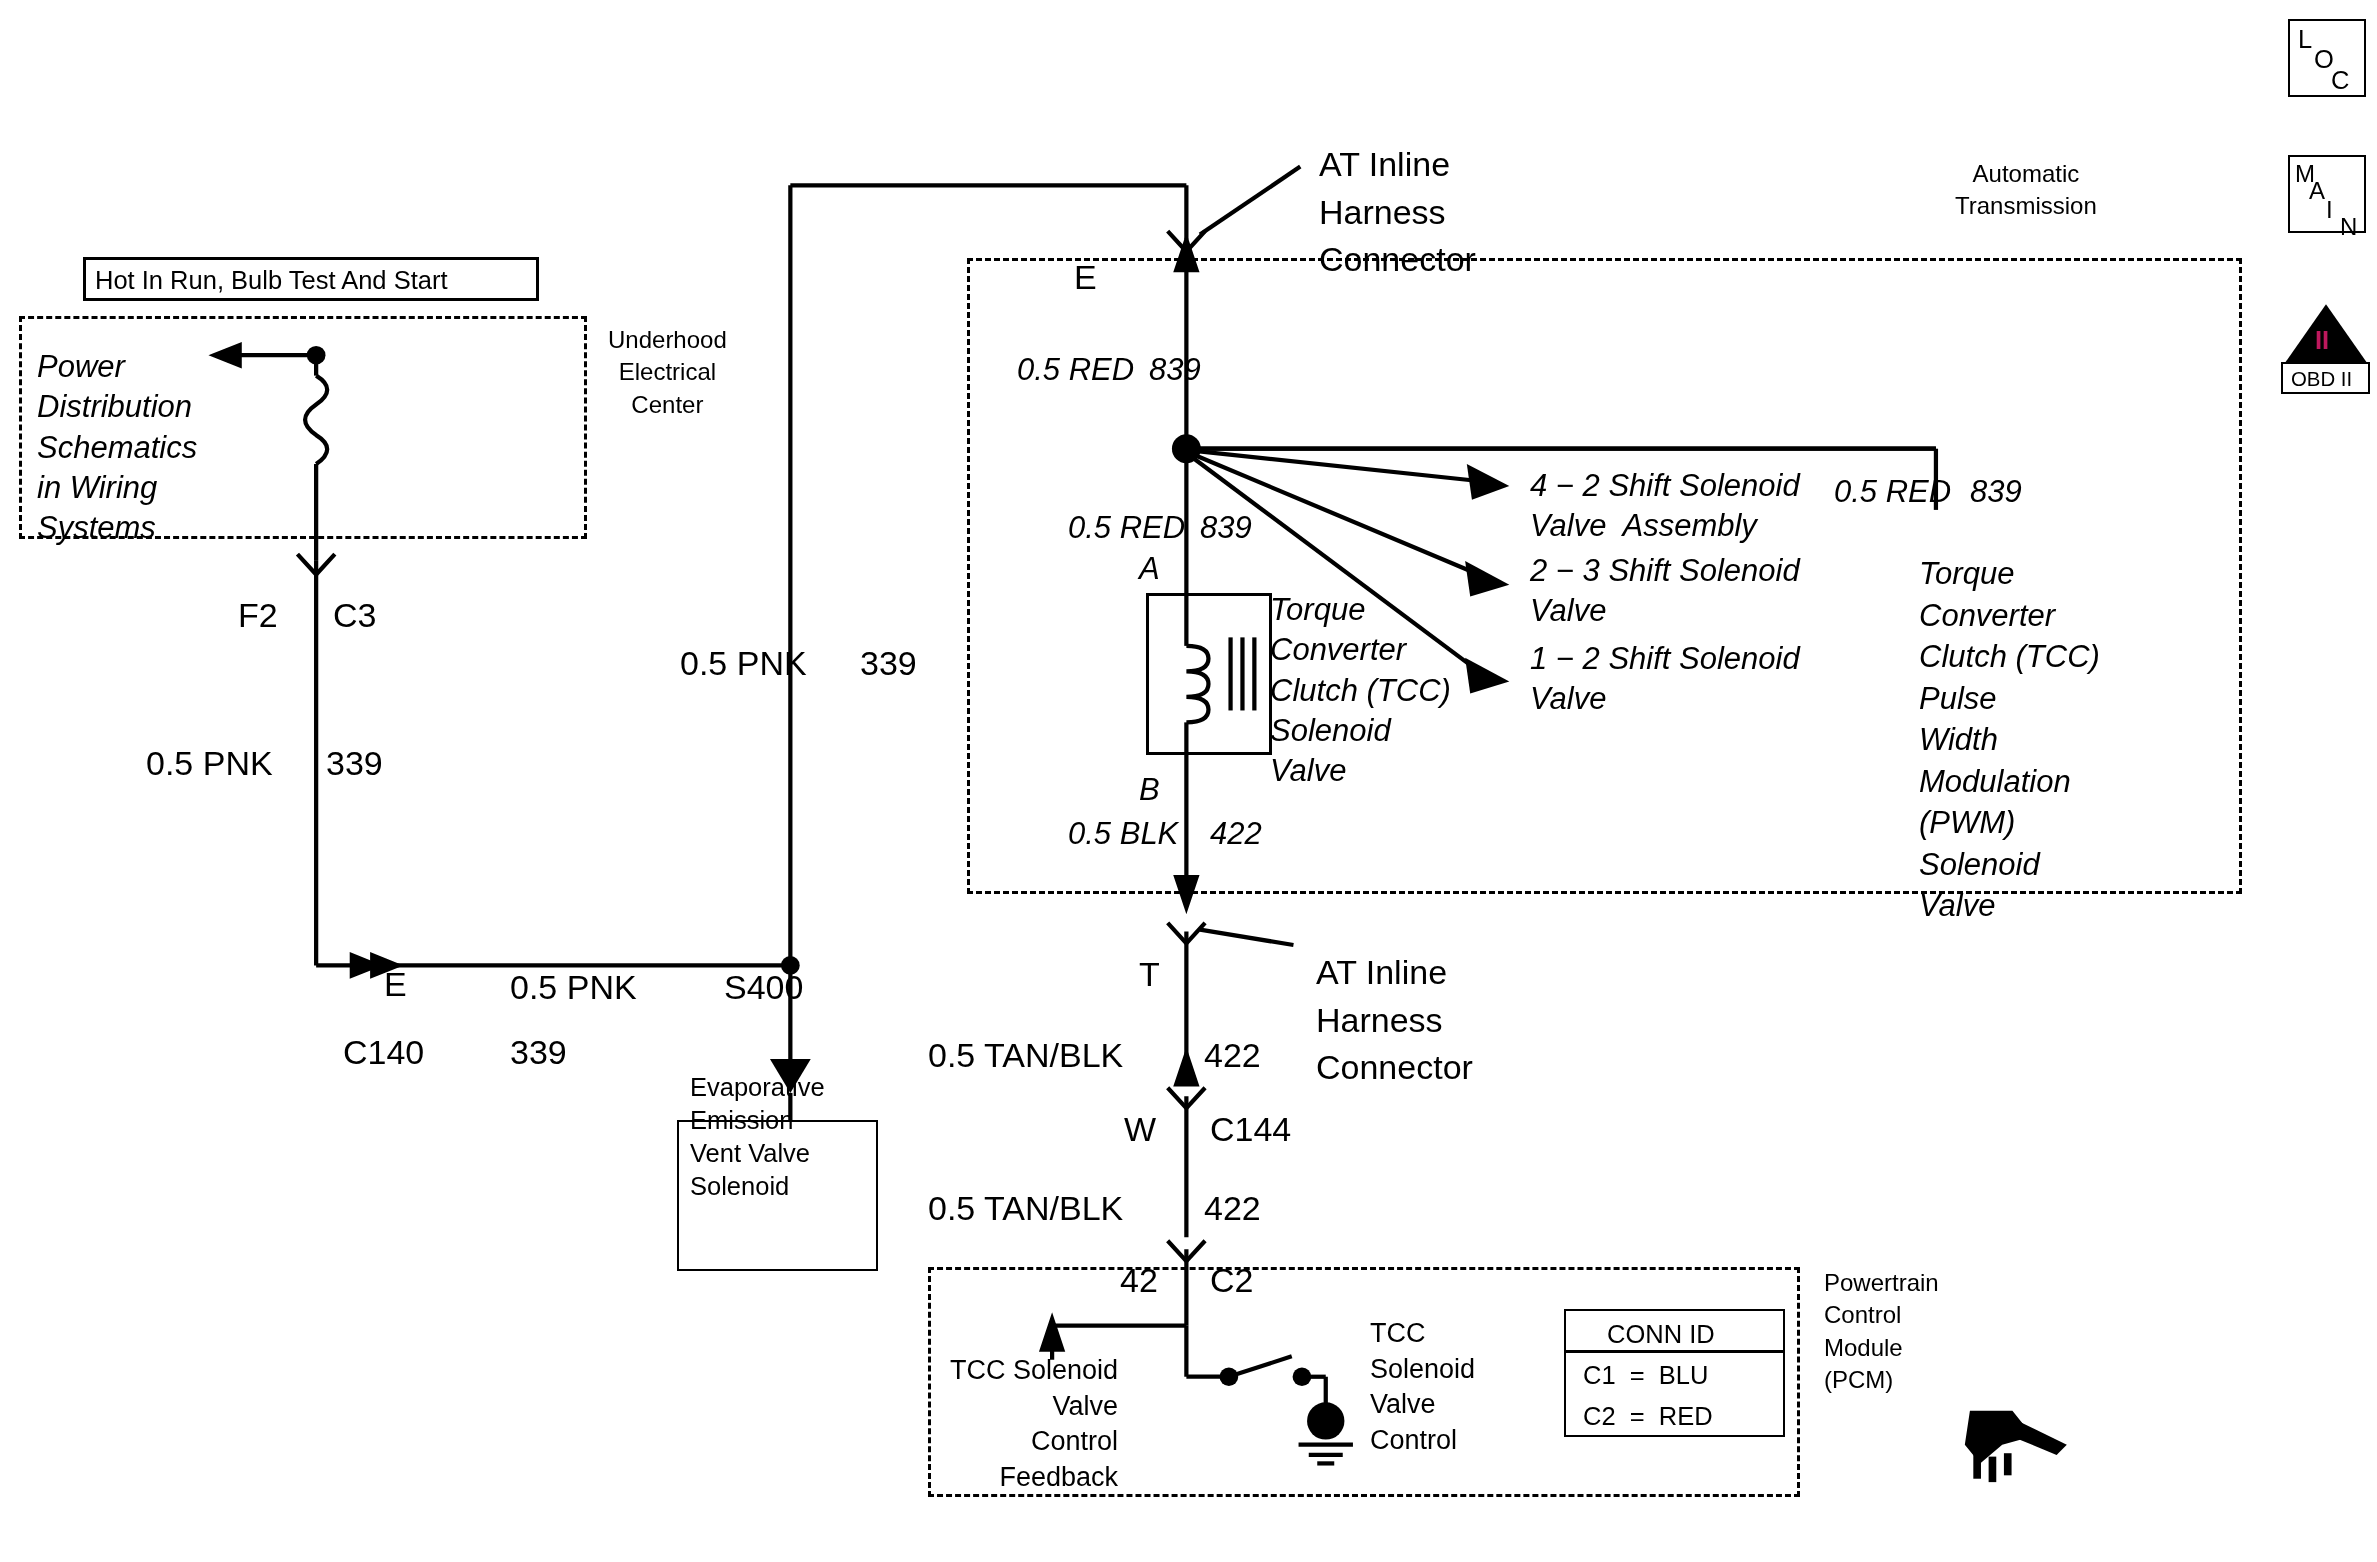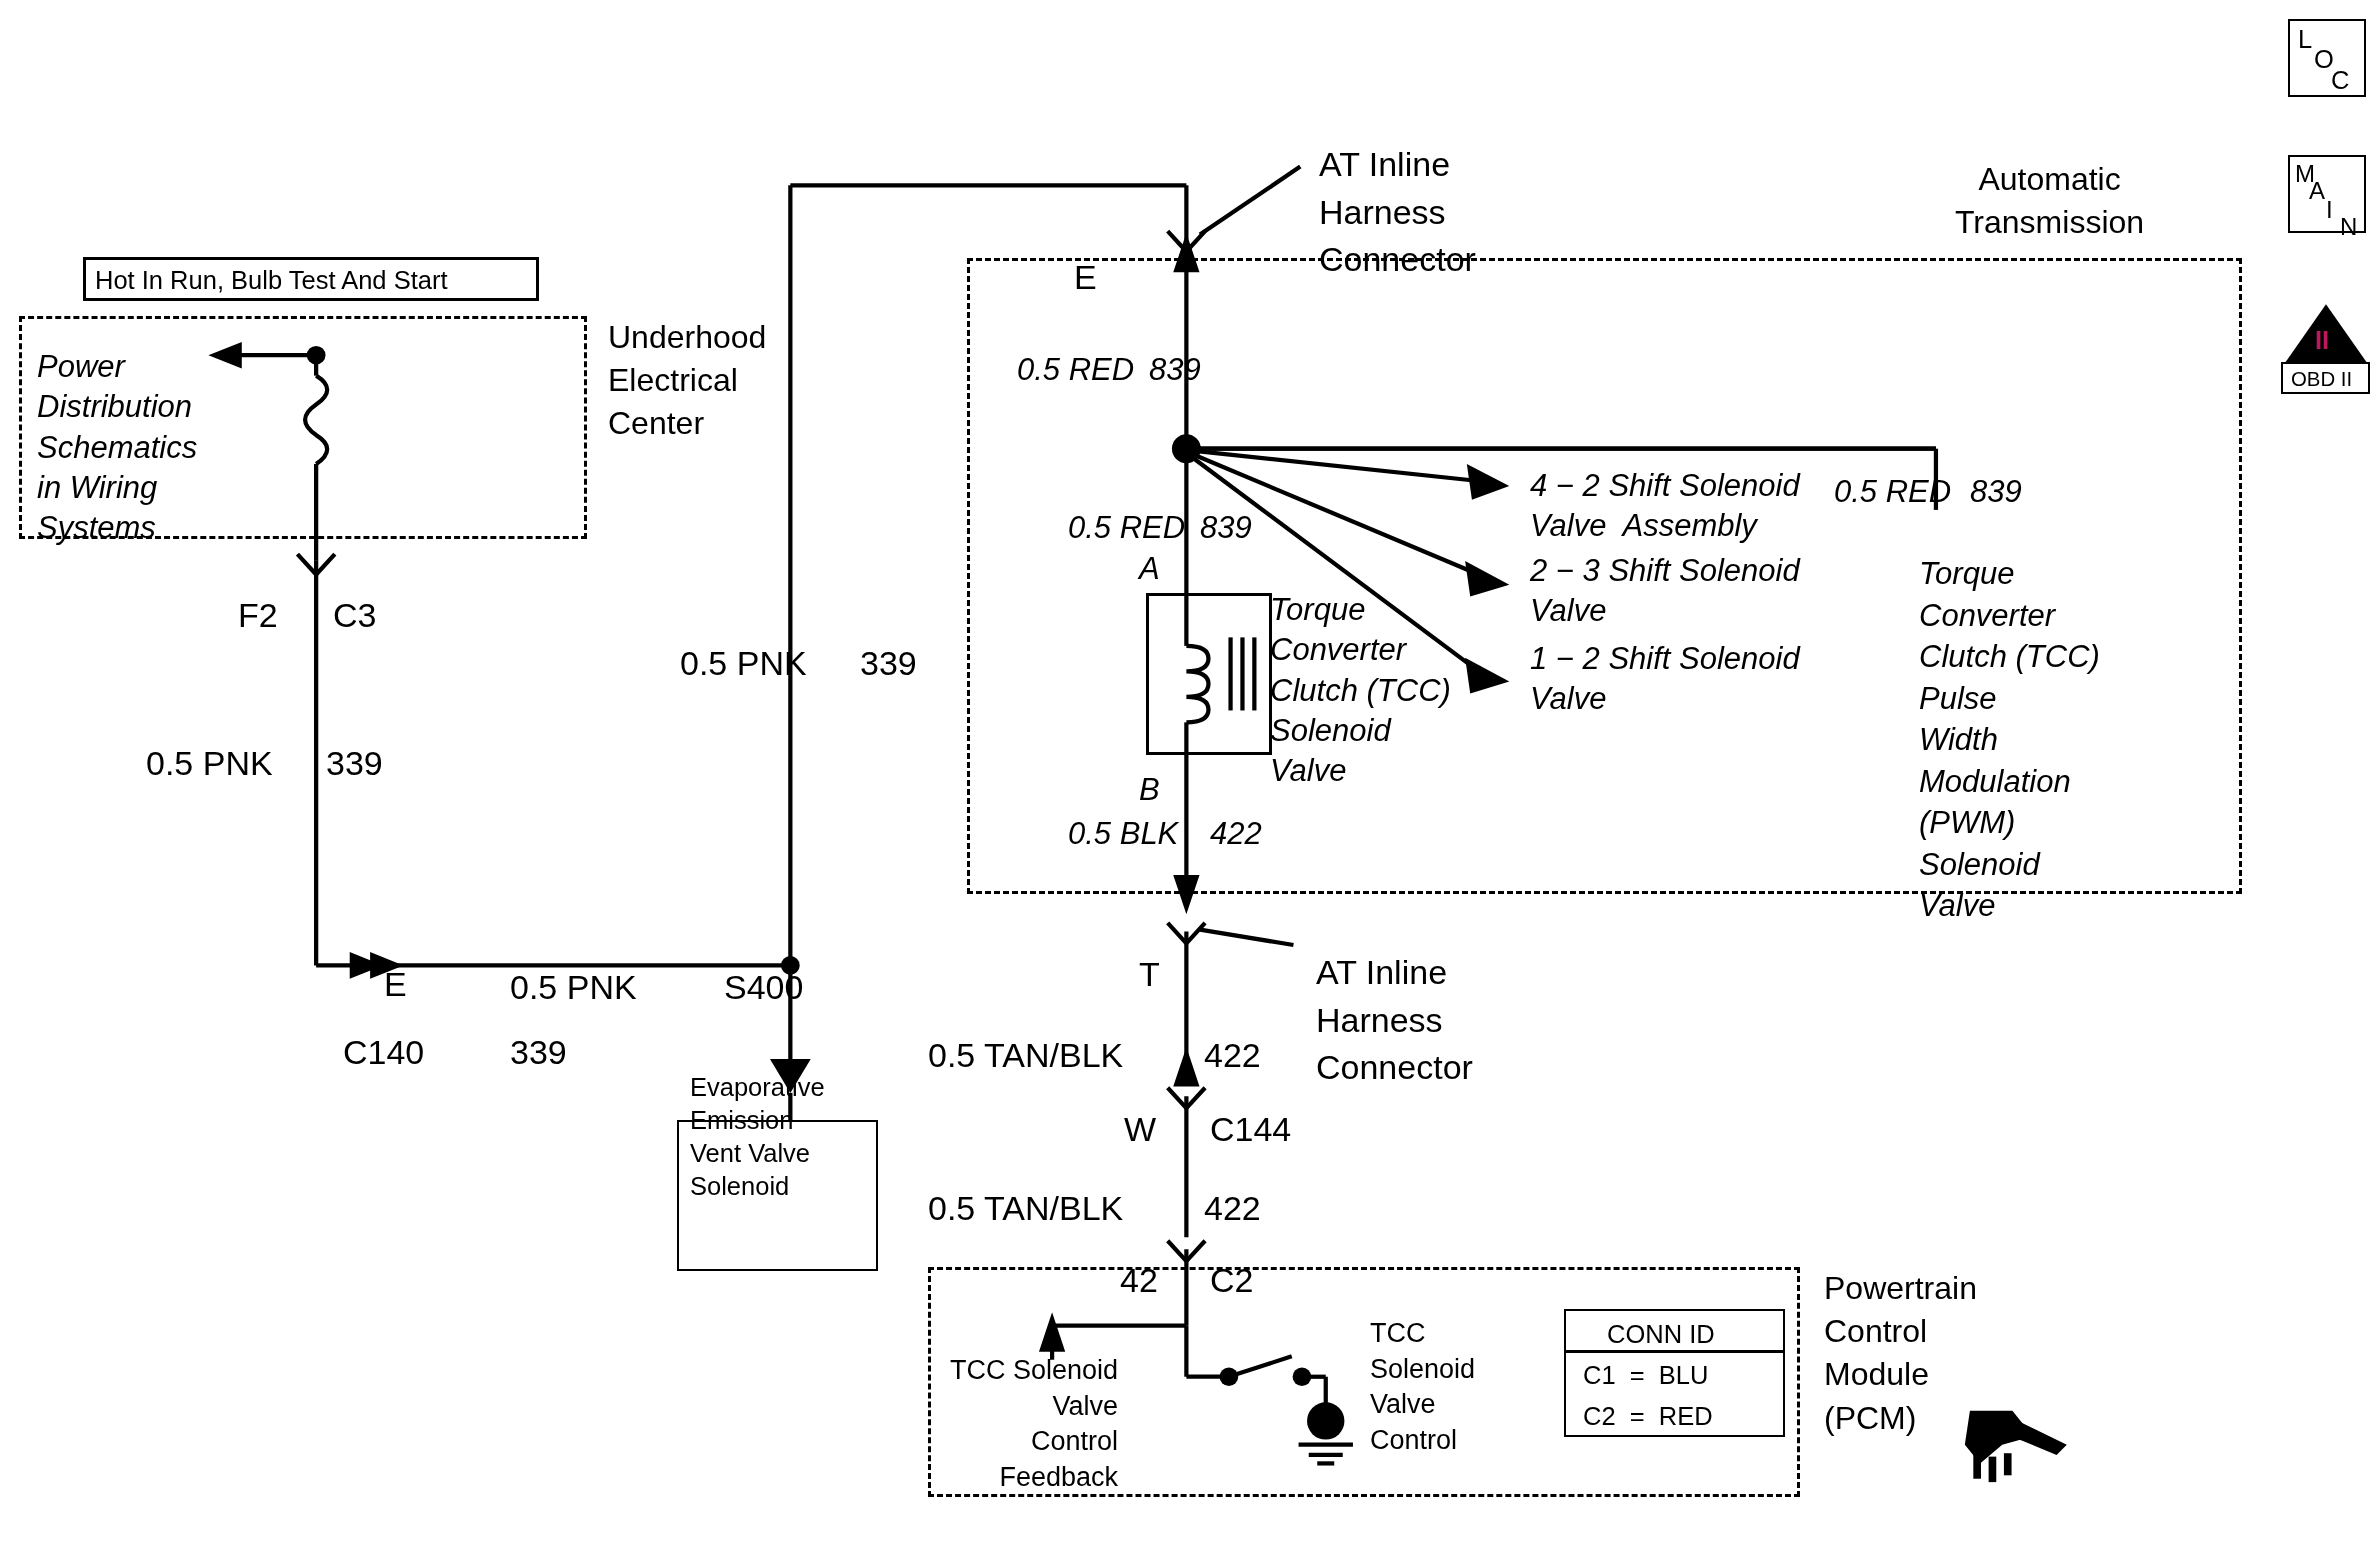--- a/index.html
+++ b/index.html
@@ -52,21 +52,21 @@
     width: 2377px;
     height: 1562px;
     pointer-events: none;
   }
   .f28 { font-size: 24px; }
   .f30 { font-size: 25.5px; }
   .f32 { font-size: 27px; }
   .f34 { font-size: 31px; font-style: italic; }
   .f36 { font-size: 31px; }
   .f40 { font-size: 34px; margin-top: 46px; }
-  .f42 { font-size: 32px; }
+  .f42 { font-size: 24px; }
   .center { text-align: center; }
 </style>
 </head>
 <body>
 
 <div id="canvas">
 
   <div class="thinbox" style="left:2288px; top:18.7px; width:78px; height:78px;"></div>
   <div class="txt f30" style="left:2298px; top:24px;">L</div>
   <div class="txt f30" style="left:2314px; top:44px;">O</div>
@@ -87,21 +87,21 @@
 
   <div class="solidbox" style="left:83px; top:257px; width:456px; height:44px;"></div>
   <div class="txt f30" style="left:95px; top:265px;">Hot In Run, Bulb Test And Start</div>
 
   <div class="dashbox" style="left:18.7px; top:316px; width:568px; height:223px;"></div>
   <div class="txt f34" style="left:37px; top:347px; line-height:1.3;">Power
 Distribution
 Schematics
 in Wiring
 Systems</div>
-  <div class="txt f42" style="left:608px; top:316px; line-height:1.35;">Underhood
+  <div class="txt f42" style="left:608px; top:324px; line-height:1.35;text-align:center;">Underhood
 Electrical
 Center</div>
 
   <div class="dashbox" style="left:967px; top:258px; width:1275px; height:636px;"></div>
   <div class="txt f42 center" style="left:1955px; top:158px; line-height:1.35;">Automatic
 Transmission</div>
 
   <div class="dashbox" style="left:928px; top:1267px; width:872px; height:230px;"></div>
   <div class="txt f42" style="left:1824px; top:1267px; line-height:1.35;">Powertrain
 Control

